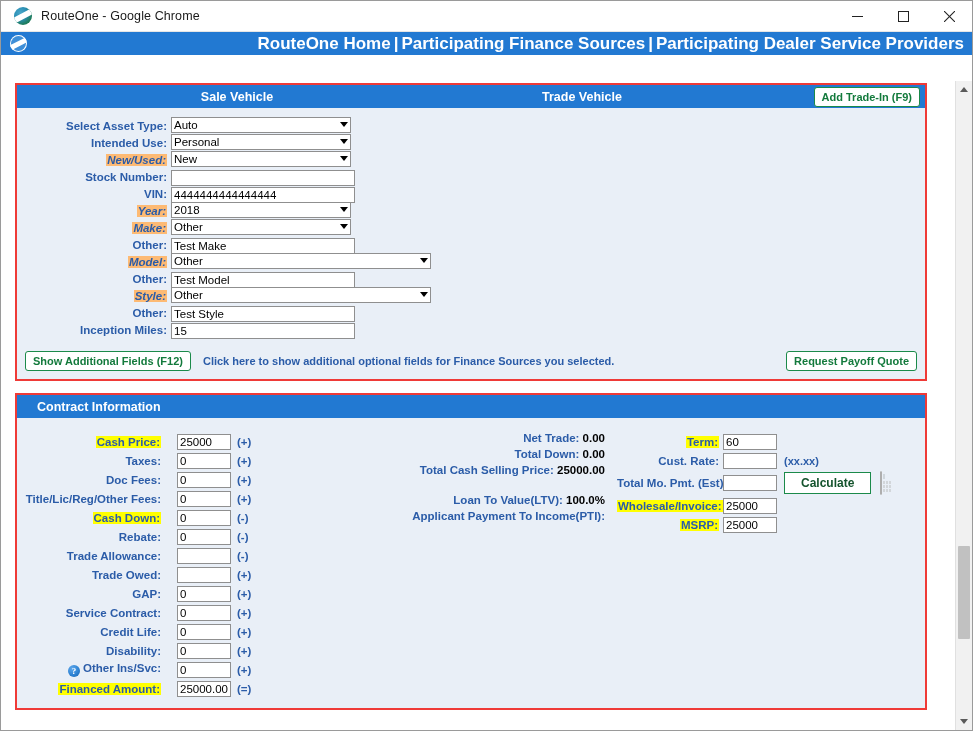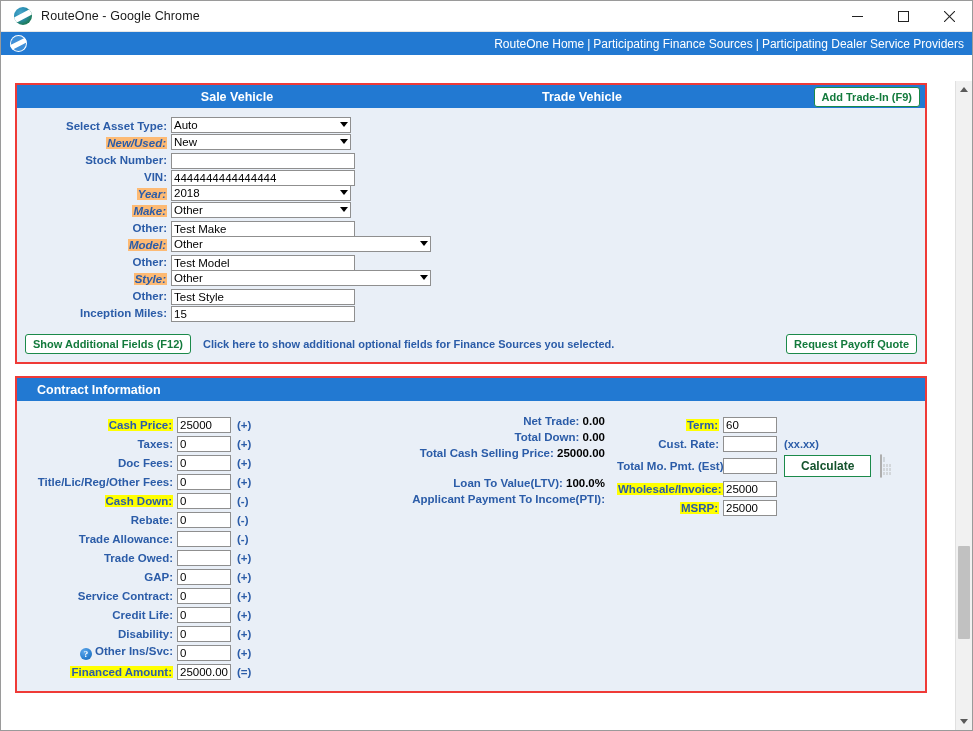--- a/index.html
+++ b/index.html
@@ -78,21 +78,21 @@
     background: #ffffff; overflow: hidden;
   }
   .ro-logo::before {
     content: ""; position: absolute; left: 1px; top: 1px; width: 15px; height: 15px;
     border-radius: 50%; background: #3f8fd8;
   }
   .ro-logo::after {
     content: ""; position: absolute; left: -2px; top: 5.5px; width: 22px; height: 4.5px;
     background: #ffffff; transform: rotate(-27deg);
   }
-  .ronav-links { font-size: 12px; font-weight: normal; color: #ffffff; white-space: nowrap; }
+  .ronav-links { font-size: 17px; font-weight: bold; color: #ffffff; white-space: nowrap; }
   .ronav-links span.lk { cursor: pointer; }
   .ronav-links span.pipe { padding: 0 3px; }
 
   
   .page {
     position: absolute; left: 0; top: 80px; right: 0; bottom: 0;
     background: #ffffff; overflow: hidden;
   }
   .content { position: absolute; left: 0; top: 0; width: 940px; }
 
@@ -155,21 +155,21 @@
   .veh-foot .hint {
     font-size: 11px; font-weight: bold; color: #2b5ca8; margin-left: 12px;
   }
   .veh-foot .right-btn { position: absolute; right: 8px; top: 6px; }
 
   
   .ci-body { position: relative; padding: 14px 0 0 0; min-height: 290px; }
   .ci-col-left { position: absolute; left: 0; top: 14px; width: 260px; }
   .crow { display: flex; align-items: center; height: 19px; }
   .clabel {
-    width: 160px; text-align: right; padding-right: 4px;
+    width: 160px; text-align: right; padding-right: 16px;
     font-size: 11.5px; font-weight: bold; color: #2b5ca8; white-space: nowrap;
     position: relative;
   }
   .clabel.hl > span.t { background: #ffff00; padding: 0 1px; }
   .help-icon {
     display: inline-block; width: 12px; height: 12px; border-radius: 50%;
     background: radial-gradient(circle at 35% 30%, #5ea8ec 0%, #2a7fd0 60%, #1a63ad 100%);
     color: #fff; font-size: 9px; font-weight: bold; line-height: 12px;
     text-align: center; vertical-align: -2px; margin-right: 3px;
     font-family: "Liberation Serif", serif;
@@ -264,20 +264,24 @@
           <span class="lbl c1">Sale Vehicle</span>
           <span class="lbl c2">Trade Vehicle</span>
           <button class="btn-green hdr-btn">Add Trade-In (F9)</button>
         </div>
         <div class="veh-body" id="veh-fields">
             <div class="frow">
               <div class="flabel"><span>Select Asset Type:</span></div>
               <div class="fctl"><div class="selbox w-sel"><span class="txt">Auto</span><span class="arrow"></span></div></div>
             </div>
             <div class="frow">
+              <div class="flabel"><span>Intended Use:</span></div>
+              <div class="fctl"><div class="selbox w-sel"><span class="txt">Personal</span><span class="arrow"></span></div></div>
+            </div>
+            <div class="frow">
               <div class="flabel hl"><span>New/Used:</span></div>
               <div class="fctl"><div class="selbox w-sel"><span class="txt">New</span><span class="arrow"></span></div></div>
             </div>
             <div class="frow">
               <div class="flabel"><span>Stock Number:</span></div>
               <div class="fctl"><input type="text" class="tin w-in" style=""></div>
             </div>
             <div class="frow">
               <div class="flabel"><span>VIN:</span></div>
               <div class="fctl"><input type="text" class="tin w-in" value="4444444444444444" style=""></div>

